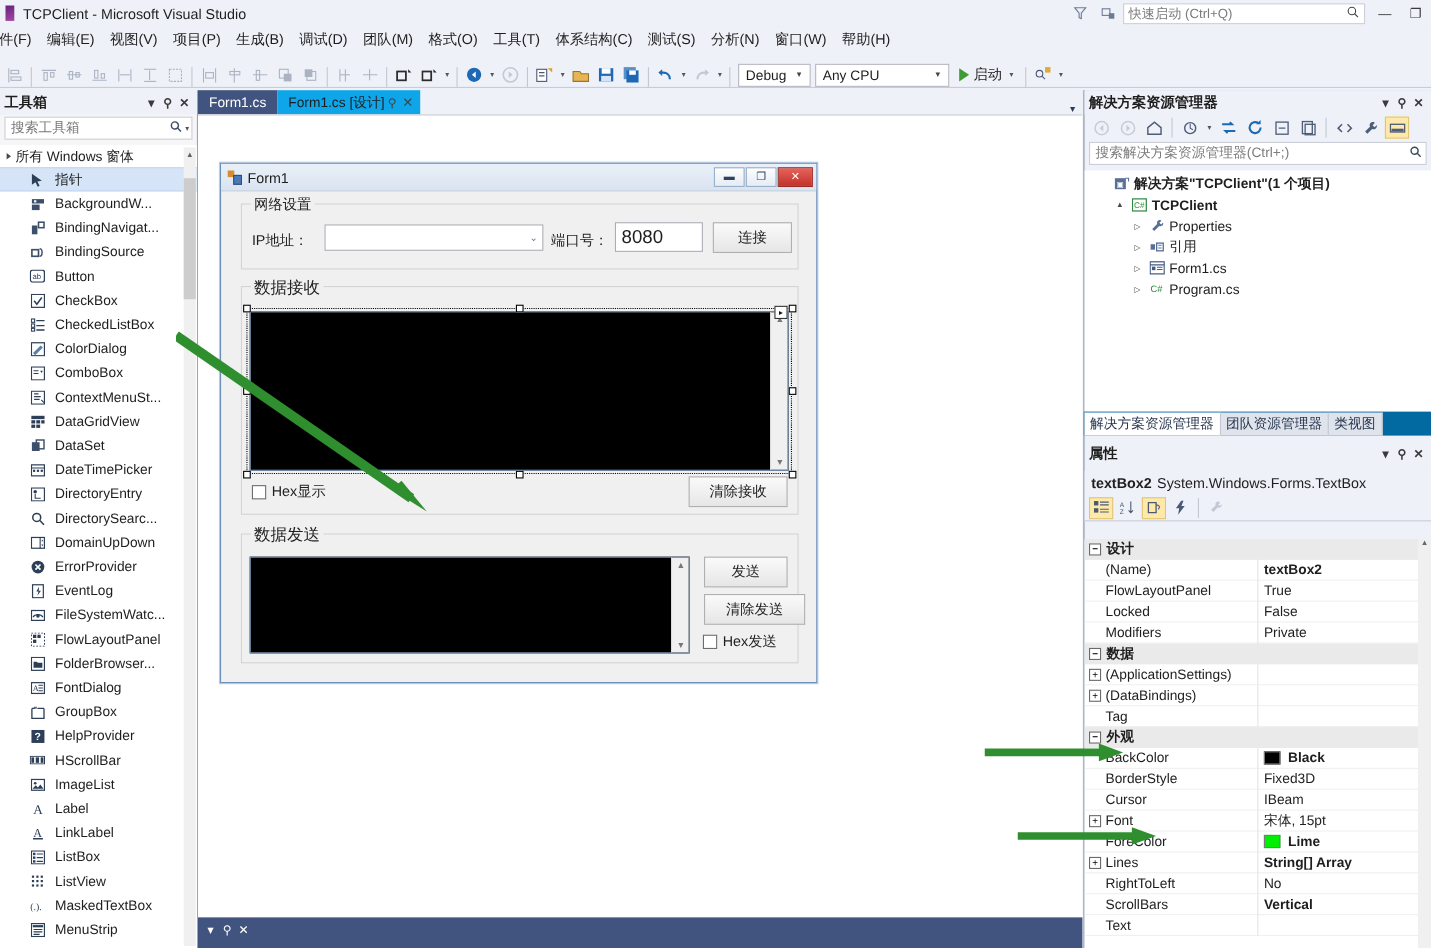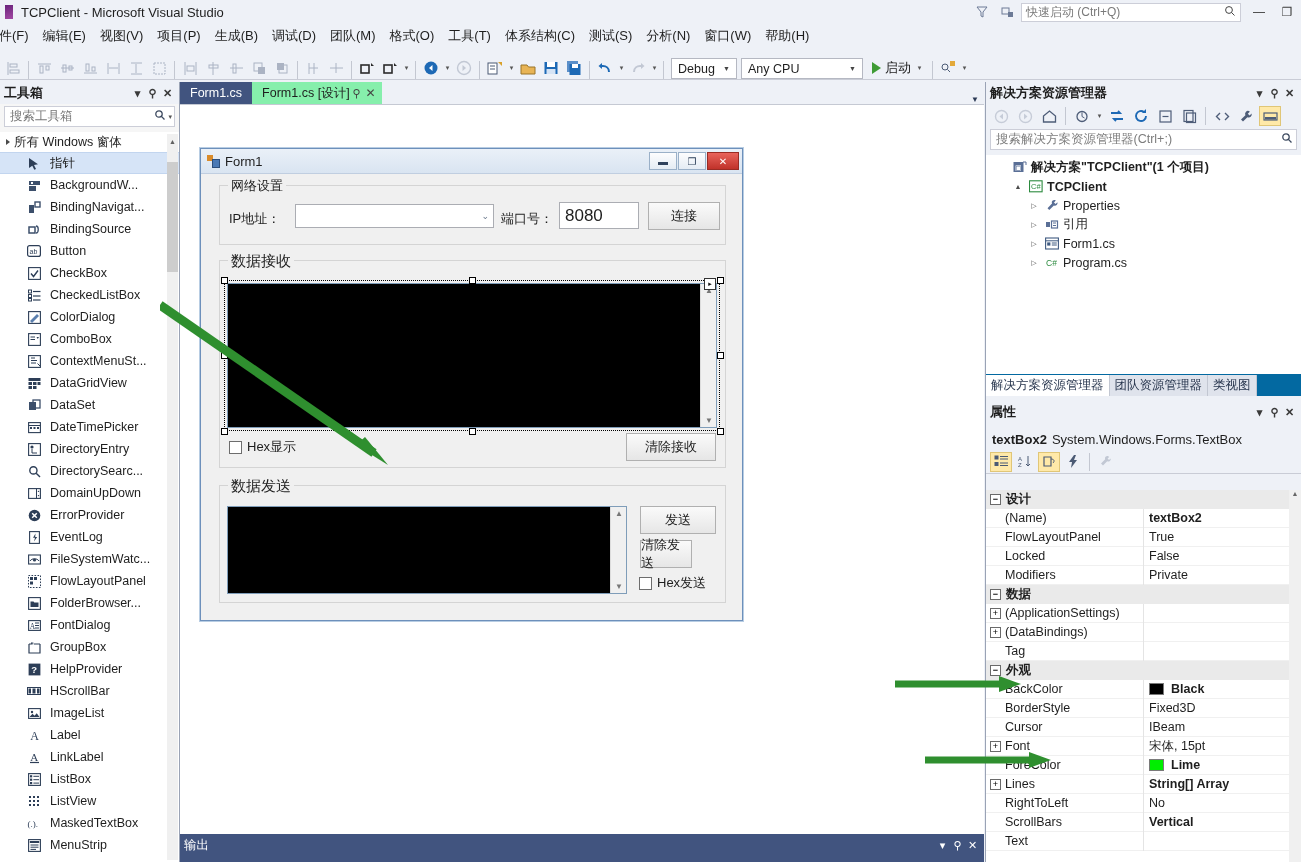--- a/index.html
+++ b/index.html
@@ -105,21 +105,21 @@
   .tbx-thumb { position:absolute; left:0; top:28px; width:11px; height:110px; background:#cdcdcd; }
   .tbx-up { position:absolute; left:0; top:0; width:11px; height:14px; display:flex;align-items:center;justify-content:center;font-size:7px;color:#606060; }
 
   
   .docwell { position:absolute; left:180px; top:82px; width:804px; height:752px; background:#eef1f7; }
   .tabstrip { height:22px; display:flex; align-items:flex-end; background:#eef1f7; }
   .tab {
     height:22px; display:flex; align-items:center; padding:0 10px; font-size:12.5px;
     background:#41547f; color:#fff;
   }
-  .tab.active { background:#86efac; color:#1e1e1e; padding-right:4px; }
+  .tab.active { background:#0ea5e9; color:#1e1e1e; padding-right:4px; }
   .tab .tb-pin { width:14px; text-align:center; font-size:11px; color:#444; }
   .tab .tb-x { width:14px; text-align:center; font-size:12px; color:#444; }
   .tab-arrow { margin-left:auto; width:18px; display:flex;align-items:center;justify-content:center;
                font-size:8px; color:#2b3a55; }
   .designer {
     position:absolute; left:0; top:22px; right:0; bottom:0; background:#fff;
     border-top:1px solid #c5c9d3;
   }
 
   
@@ -936,40 +936,39 @@
 
           <div class="wf-textarea-black" style="left:7px; top:20px; width:400px; height:88px;">
             <div class="wf-sb">
               <span class="up">▲</span>
               <span class="dn">▼</span>
             </div>
           </div>
           <div class="wf-btn" style="left:420px; top:20px; width:76px; height:28px;">
             <span>发送</span>
           </div>
-          <div class="wf-btn" style="left:420px; top:54px; width:52px; height:28px;">
+          <div class="wf-btn" style="left:420px; top:54px; width:92px; height:28px;">
             <span>清除发送</span>
           </div>
           <div class="wf-check" style="left:419px; top:88px;">
             <span class="wf-box"></span>
             <span>Hex发送</span>
           </div>
         </div>
       </div>
 
       <svg class="anno" style="left:-20px; top:190px;" width="260" height="180" viewBox="0 0 260 180">
         <path d="M0 10 L214 158" stroke="#2f8f2f" stroke-width="9" fill="none"></path>
         <path d="M228 170 L196 150 L205 142 Z" fill="#2f8f2f"></path>
       </svg>
     </div>
   </div>
 
   <div class="outpane">
     <div class="ohead">
-      <span class="ot">输出</span>
       <span class="ob">▾</span>
       <span class="ob">⚲</span>
       <span class="ob">✕</span>
     </div>
   </div>
 
   <div class="rightcol">
 
     <div class="solexp">
       <div class="panel-head">

